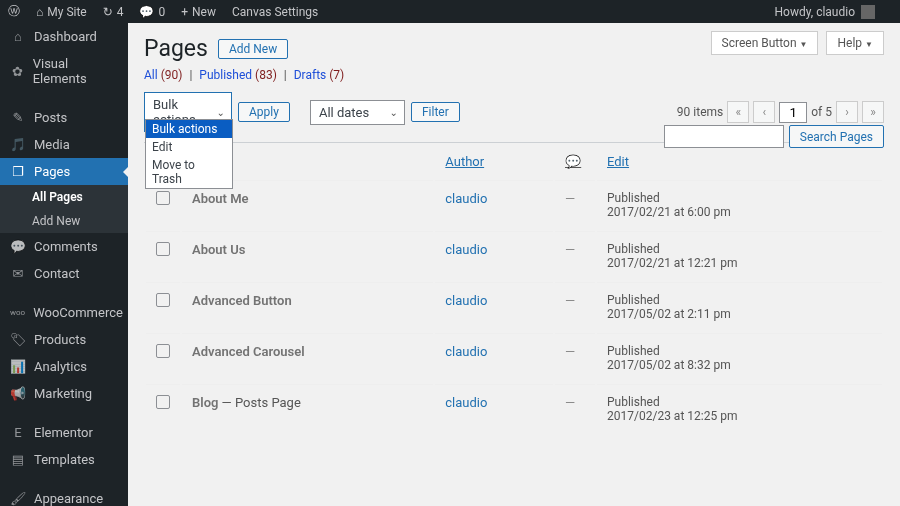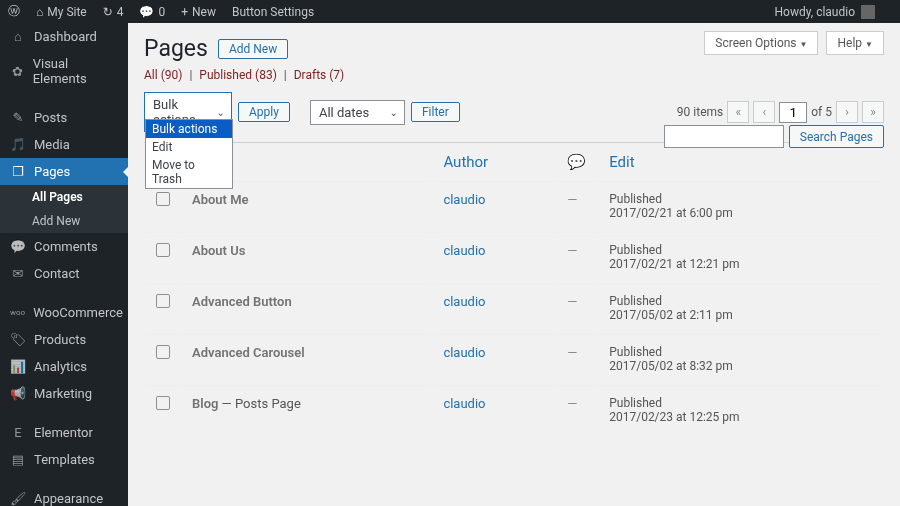--- a/index.html
+++ b/index.html
@@ -23,37 +23,37 @@
 .content { flex: 1; padding: 8px 16px; position: relative; overflow: hidden; }
 .top-right { position: absolute; right: 16px; top: 8px; display: flex; gap: 8px; }
 .tab-btn { background: #fff; border: 1px solid #ccc; padding: 4px 10px; font-size: 12px; cursor: pointer; color: #555; }
 .tab-btn .tri { font-size: 8px; margin-left: 3px; }
 .page-title { display: flex; align-items: center; gap: 10px; margin-top: 4px; }
 .page-title h1 { font-size: 23px; font-weight: 400; color: #1d2327; }
 .btn { background: #f6f7f7; border: 1px solid #2271b1; color: #2271b1; padding: 2px 10px; cursor: pointer; font-size: 12px; border-radius: 2px; }
 .notice { border: 1px solid #ccd0d4; border-left: 4px solid #00a32a; background: #fff; padding: 8px 12px; margin: 12px 0; display: flex; justify-content: space-between; align-items: center; color: #555; }
 .notice .dismiss { color: #888; cursor: pointer; font-size: 14px; }
 .subsub { margin: 6px 0; font-size: 12px; }
-.subsub a { color: #7f1d1d; text-decoration: none; }
+.subsub a { color: #1d4ed8; text-decoration: none; }
 .subsub .cnt { color: #7f1d1d; }
 .subsub .sep { color: #555; margin: 0 4px; }
 .searchbox { position: absolute; right: 16px; top: 102px; display: flex; gap: 5px; }
 .searchbox input { border: 1px solid #8c8f94; padding: 3px 6px; width: 120px; }
 .filters { display: flex; gap: 6px; margin: 10px 0; align-items: center; position: relative; }
 .select { border: 1px solid #2271b1; background: #fff; padding: 4px 24px 4px 8px; font-size: 13px; position: relative; cursor: pointer; }
 .select.plain { border-color: #8c8f94; }
 .select .chev { position: absolute; right: 6px; top: 50%; transform: translateY(-50%); font-size: 10px; color: #555; }
 .dropdown { position: absolute; top: 26px; left: 0; width: 88px; background: #fff; border: 1px solid #8c8f94; z-index: 10; }
 .dropdown .opt { padding: 2px 6px; font-size: 12px; cursor: pointer; }
 .dropdown .opt.sel { background: #0a5dc2; color: #fff; }
 .pager { margin-left: auto; display: flex; align-items: center; gap: 4px; font-size: 12px; color: #555; }
 .pager .pbtn { border: 1px solid #ccc; background: #f6f7f7; width: 22px; height: 22px; display: flex; align-items: center; justify-content: center; cursor: pointer; color: #888; }
 .pager input { width: 28px; text-align: center; border: 1px solid #8c8f94; padding: 2px; }
 .table { width: 100%; border-top: 1px solid #ccd0d4; }
-.table th { text-align: left; padding: 8px 10px; font-weight: 400; font-size: 15px; color: #2271b1; }
+.table th { text-align: left; padding: 8px 10px; font-weight: 400; font-size: 13px; color: #2271b1; text-decoration: underline; }
 .table th:first-child { width: 28px; }
 .table th.comments { width: 40px; color: #555; }
 .table td { padding: 10px; vertical-align: top; font-size: 13px; border-top: 1px solid #eee; }
 .table td.title a { color: #737373; text-decoration: none; font-weight: 600; }
 .table td.title .suffix { color: #555; font-weight: 400; }
 .table td.author a { color: #2271b1; text-decoration: none; }
 .table td.cmt { color: #888; }
 .table td.date { font-size: 12px; color: #555; }
 .cb { width: 14px; height: 14px; border: 1px solid #8c8f94; border-radius: 2px; display: inline-block; }
 </style>
@@ -72,21 +72,21 @@
         <span>4</span>
       </div>
     <div class="item">
         <span>💬</span>
         <span>0</span>
       </div>
     <div class="item">
         <span>+</span>
         <span>New</span>
       </div>
-    <div class="item">Button Settings</div>
+    <div class="item">Canvas Settings</div>
   </div>
   <div class="right">
     <span>Howdy, claudio</span>
     <span class="avatar"></span>
   </div>
 </div>
 
 <div class="wrap">
   <div class="sidebar">
     <div class="menu-item">
@@ -151,21 +151,21 @@
     <div style="height:12px"></div>
     <div class="menu-item">
         <span class="ico">🖌</span>
         <span>Appearance</span>
       </div>
 
   </div>
 
   <div class="content">
     <div class="top-right">
-      <div class="tab-btn"><span>Screen Options</span><span class="tri">▼</span></div>
+      <div class="tab-btn"><span>Screen Button</span><span class="tri">▼</span></div>
       <div class="tab-btn"><span>Help</span><span class="tri">▼</span></div>
     </div>
 
     <div class="page-title">
       <h1>Pages</h1>
       <button class="btn">Add New</button>
     </div>
 
 
     <div class="subsub">

